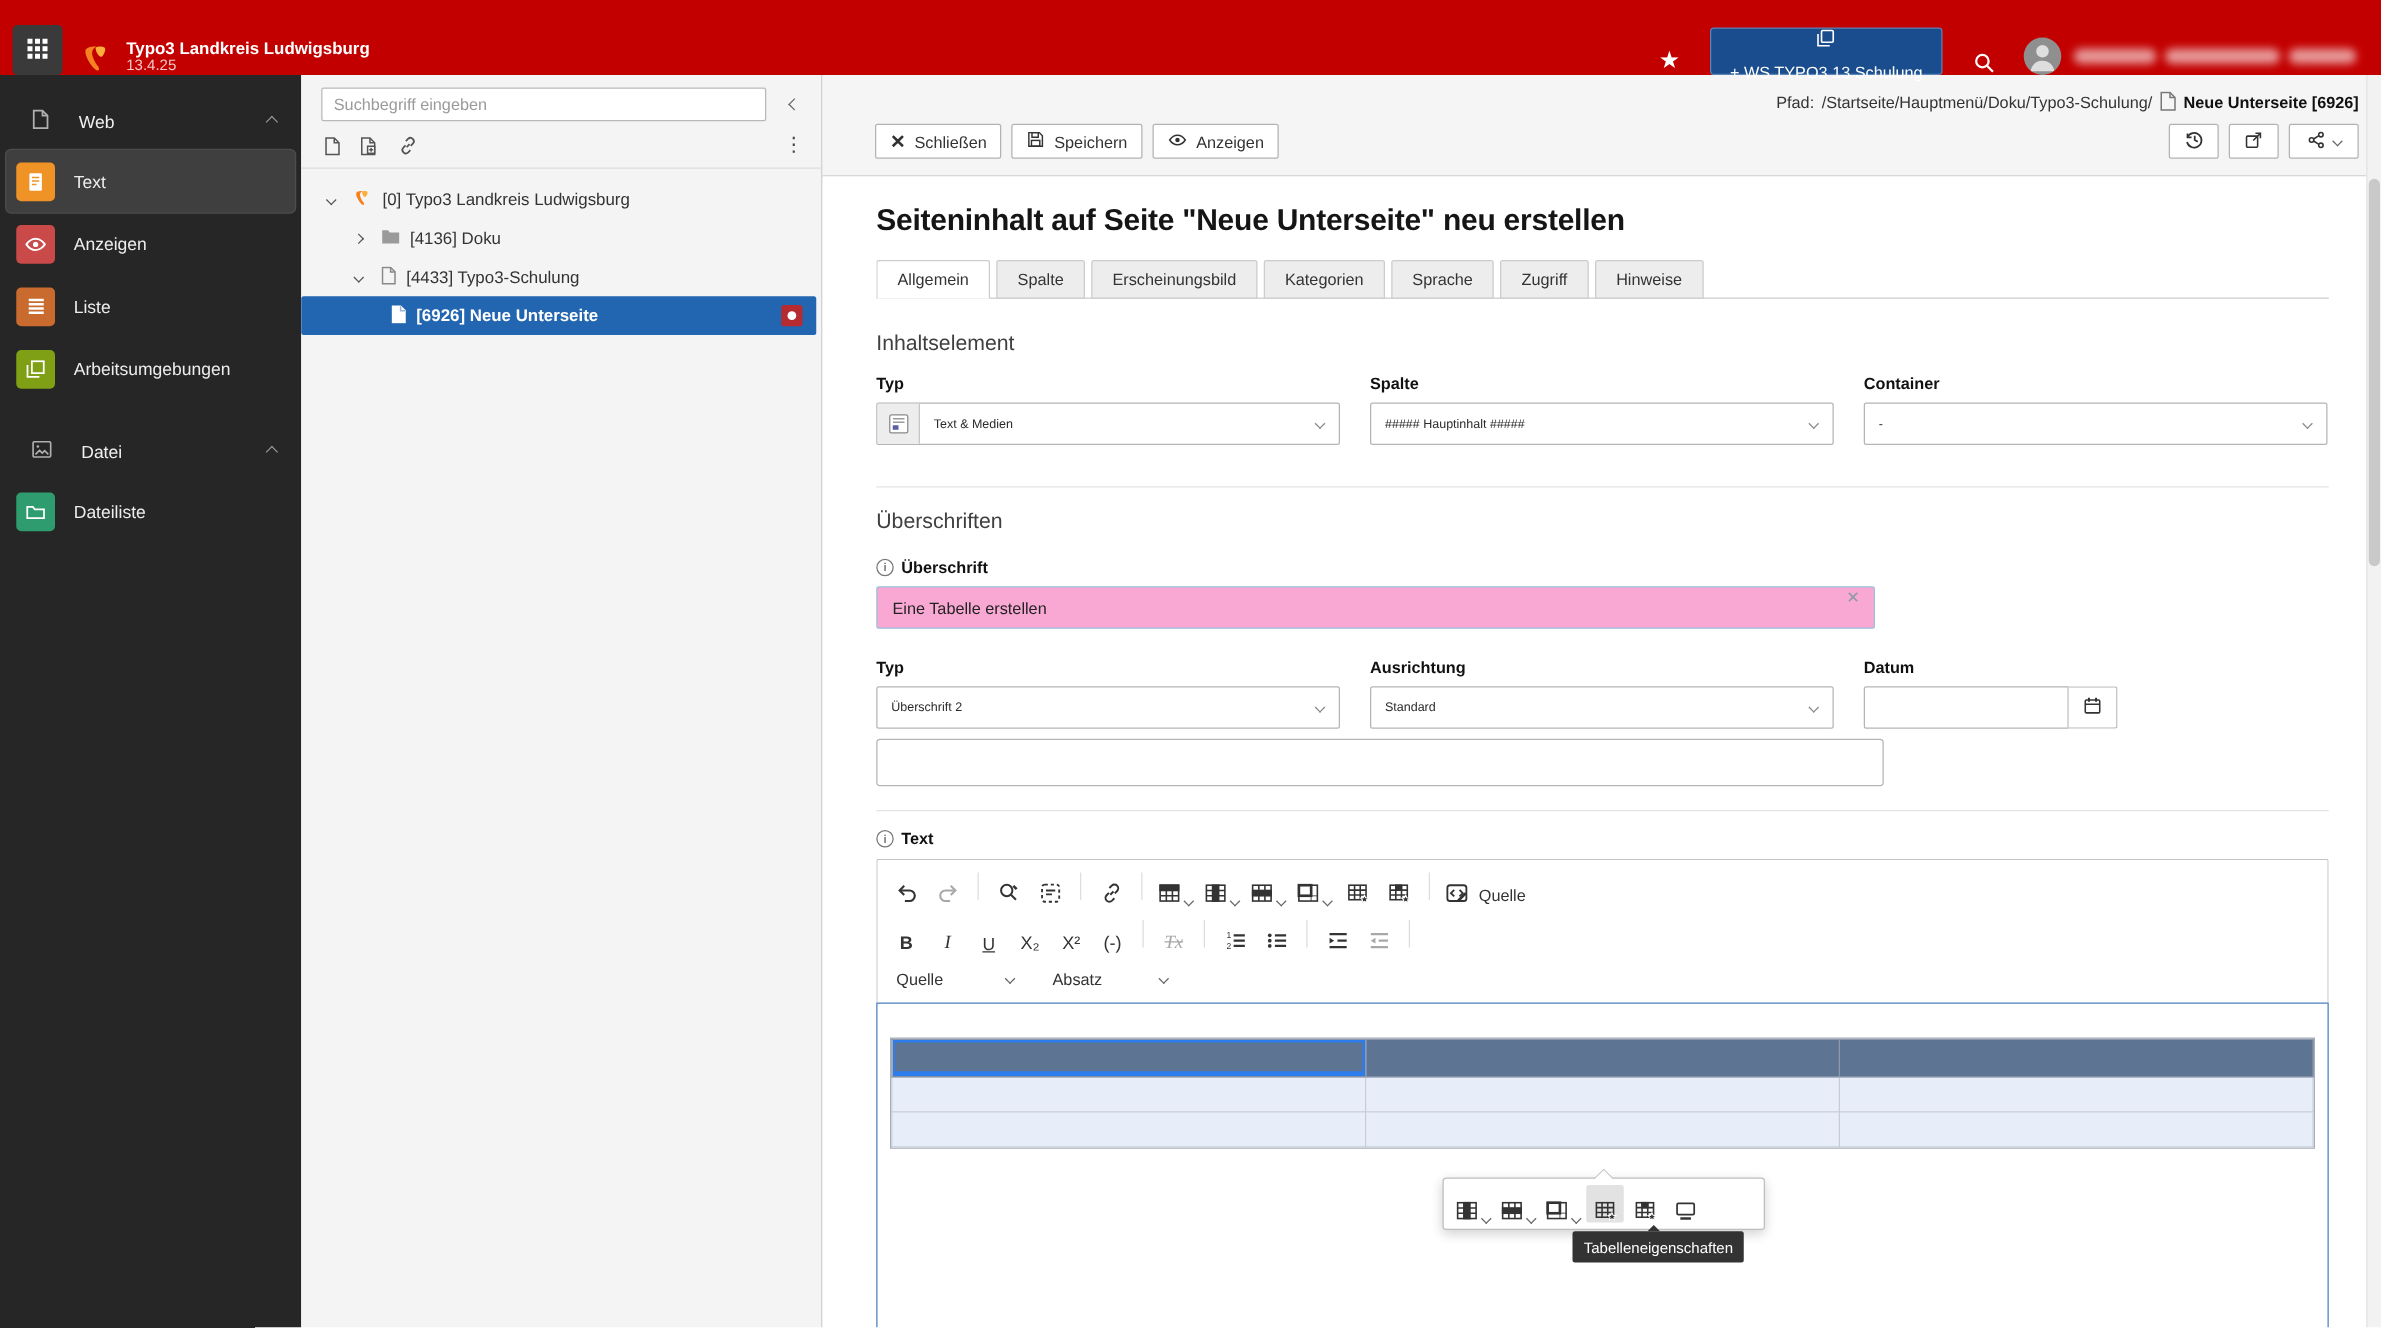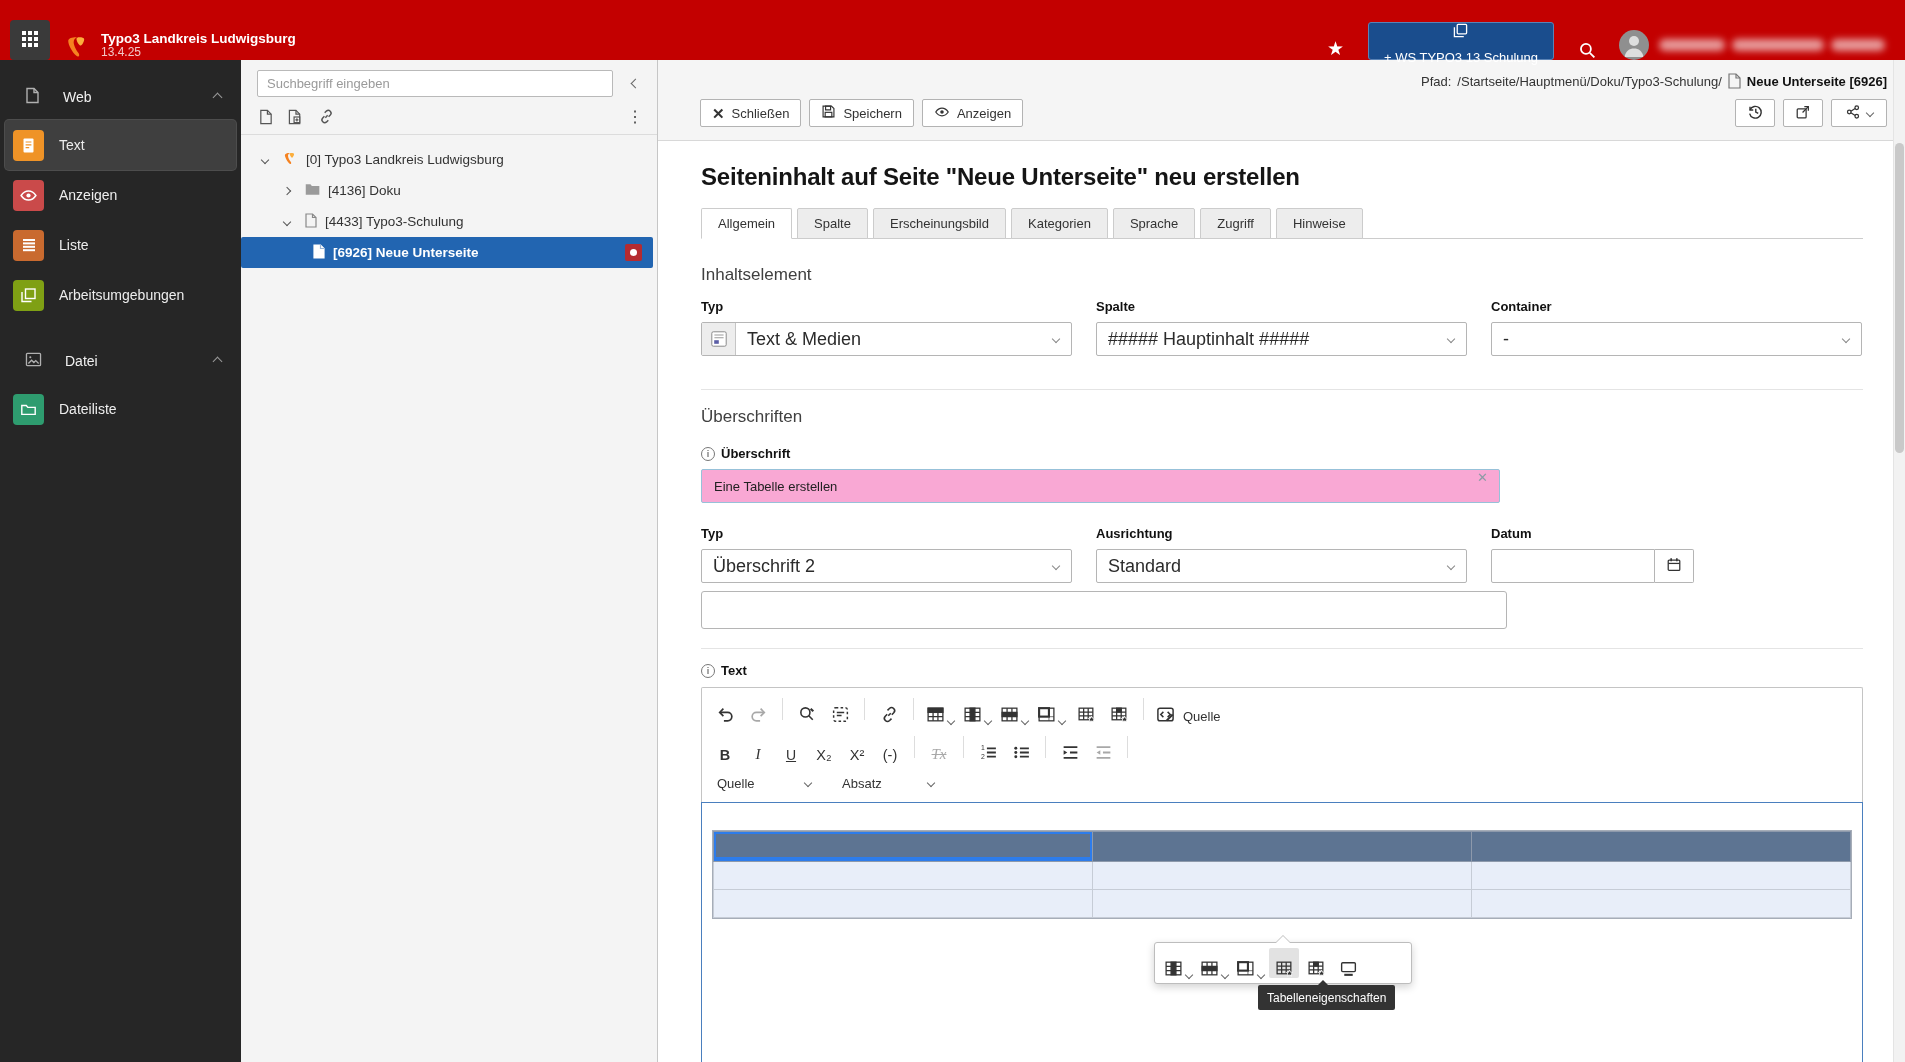--- a/index.html
+++ b/index.html
@@ -89,21 +89,21 @@
   .tabs{display:flex;gap:5px;margin-top:17px;border-bottom:1px solid #ccc;}
   .tab{height:31px;padding:0 16px;display:flex;align-items:center;font-size:13px;background:#ededed;
     border:1px solid #ccc;border-radius:2px 2px 0 0;color:#333;margin-bottom:-1px;cursor:pointer;}
   .tab.active{background:#fff;border-bottom-color:#fff;}
   .section-heading{font-size:17px;color:#404040;font-weight:400;margin-top:26px;}
   .grid3{display:grid;grid-template-columns:371px 371px 371px;column-gap:24px;margin-top:14px;}
   .flabel{font-size:13px;font-weight:700;color:#111;display:flex;align-items:center;gap:6px;}
   .info-badge{width:14px;height:14px;border:1.4px solid #777;border-radius:50%;display:inline-flex;
     align-items:center;justify-content:center;font-size:9px;color:#777;font-weight:700;font-style:normal;flex:none;}
   .control{margin-top:8px;height:34px;border:1px solid #b5b5b5;border-radius:2px;background:#fff;
-    display:flex;align-items:center;font-size:18px;color:#2b2b2b;position:relative;cursor:pointer;}
+    display:flex;align-items:center;font-size:10px;color:#2b2b2b;position:relative;cursor:pointer;}
   .control .val{padding-left:11px;flex:1;}
   .control .selchev{position:absolute;right:12px;border-color:#888;}
   .prefix{width:34px;height:32px;background:#ededed;border-right:1px solid #c5c5c5;
     display:flex;align-items:center;justify-content:center;flex:none;}
   .hr{border-top:1px solid #e4e4e4;}
   .hl-input{margin-top:8px;width:799px;height:34px;background:#f9a8d4;border:1px solid #97c1d9;border-radius:2px;
     padding:0 34px 0 12px;font-size:13px;color:#222;outline:none;}
   .hl-wrap{position:relative;width:799px;}
   .hl-clear{position:absolute;right:12px;top:17px;color:#8d9ba5;font-size:13px;cursor:pointer;line-height:0;}
   .date-group{display:flex;margin-top:8px;}

